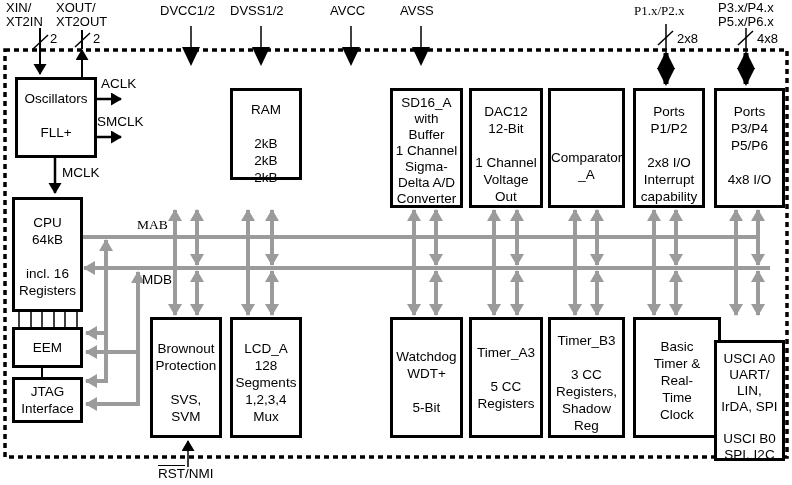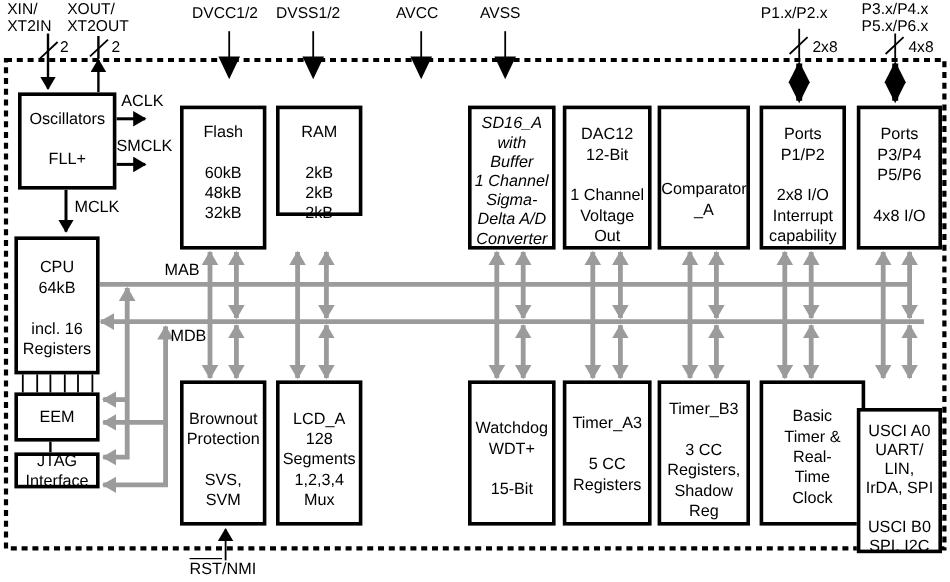--- a/index.html
+++ b/index.html
@@ -161,71 +161,64 @@
   <div class="lbl ctr" style="left:6px;top:1px;width:62px;">XIN/
 XT2IN</div>
   <div class="lbl" style="left:50px;top:32px;">2</div>
   <div class="lbl ctr" style="left:56px;top:1px;width:66px;">XOUT/
 XT2OUT</div>
   <div class="lbl" style="left:93px;top:32px;">2</div>
   <div class="lbl ctr" style="left:160px;top:4px;width:62px;">DVCC1/2</div>
   <div class="lbl ctr" style="left:230px;top:4px;width:62px;">DVSS1/2</div>
   <div class="lbl ctr" style="left:330px;top:4px;width:42px;">AVCC</div>
   <div class="lbl ctr" style="left:400px;top:4px;width:42px;">AVSS</div>
-  <div class="lbl ctr" style="left:634px;top:4px;width:62px;">P1.x/P2.x</div>
+  <div class="lbl ctr" style="left:634px;top:4px;width:62px;font-family:Liberation Serif, serif;">P1.x/P2.x</div>
   <div class="lbl" style="left:677px;top:32px;">2x8</div>
   <div class="lbl ctr" style="left:718px;top:1px;width:64px;">P3.x/P4.x
 P5.x/P6.x</div>
   <div class="lbl" style="left:757px;top:32px;">4x8</div>
 
   <div class="lbl big" style="left:101px;top:77px;">ACLK</div>
   <div class="lbl big" style="left:97px;top:115px;">SMCLK</div>
   <div class="lbl big" style="left:62px;top:166px;">MCLK</div>
 
-  <div class="lbl big" style="left:137px;top:218px;">MAB</div>
+  <div class="lbl big" style="left:137px;top:218px;font-family:Liberation Serif, serif;">MAB</div>
   <div class="lbl big" style="left:142px;top:273px;">MDB</div>
 
   <div class="lbl big" style="left:158px;top:467px;width:72px;"><span class="ovl">RST</span><span>/NMI</span></div>
 
   <div class="blk" style="left:15px;top:77px;width:82px;height:81px;">
     <div class="bt" style="padding-top:10px;">Oscillators
 
 FLL+</div>
   </div>
   <div class="blk" style="left:12px;top:197px;width:71px;height:115px;text-decoration:underline;">
     <div class="bt" style="padding-top:14px;">CPU
 64kB
 
 incl. 16
 Registers</div>
   </div>
   <div class="blk vc" style="left:12px;top:327px;width:71px;height:41px;">
     <div class="bt">EEM</div>
   </div>
-  <div class="blk vc" style="left:12px;top:377px;width:71px;height:30px;">
+  <div class="blk vc" style="left:12px;top:377px;width:71px;height:46px;">
     <div class="bt">JTAG
 Interface</div>
   </div>
 
-  <div class="blk" style="left:150px;top:88px;width:72px;height:120px;">
-    <div class="bt" style="padding-top:10px;">Flash
-
-60kB
-48kB
-32kB</div>
-  </div>
   <div class="blk" style="left:230px;top:88px;width:72px;height:92px;">
     <div class="bt" style="padding-top:10px;">RAM
 
 2kB
 2kB
 2kB</div>
   </div>
   <div class="blk" style="left:390px;top:88px;width:73px;height:120px;">
-    <div class="bt lh16" style="padding-top:4px;font-style:italic;">SD16_A
+    <div class="bt lh16" style="padding-top:4px;">SD16_A
 with
 Buffer
 1 Channel
 Sigma-
 Delta A/D
 Converter</div>
   </div>
   <div class="blk" style="left:469px;top:88px;width:74px;height:120px;">
     <div class="bt" style="padding-top:12px;">DAC12
 12-Bit
@@ -265,21 +258,21 @@
     <div class="bt" style="padding-top:20px;">LCD_A
 128
 Segments
 1,2,3,4
 Mux</div>
   </div>
   <div class="blk" style="left:390px;top:317px;width:73px;height:121px;">
     <div class="bt" style="padding-top:28px;">Watchdog
 WDT+
 
-15-Bit</div>
+5-Bit</div>
   </div>
   <div class="blk" style="left:469px;top:317px;width:74px;height:121px;">
     <div class="bt" style="padding-top:24px;">Timer_A3
 
 5 CC
 Registers</div>
   </div>
   <div class="blk" style="left:548px;top:317px;width:77px;height:121px;">
     <div class="bt" style="padding-top:12px;">Timer_B3
 

